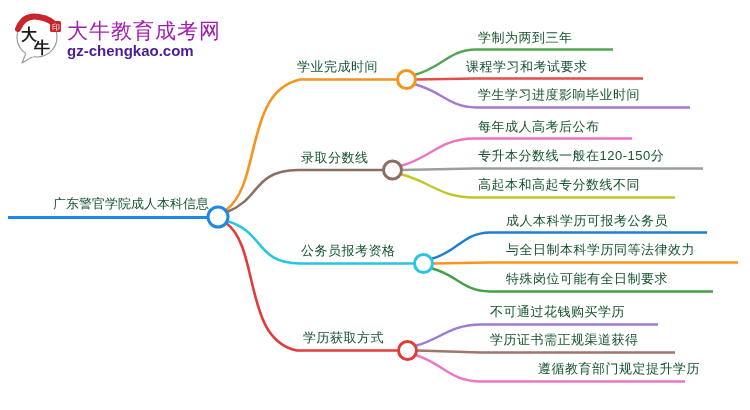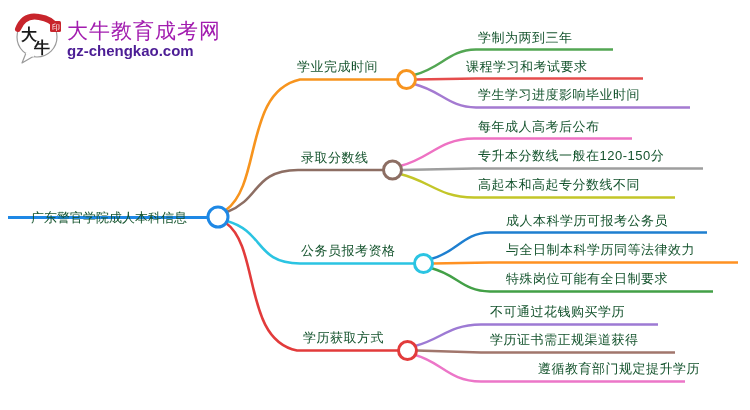--- a/index.html
+++ b/index.html
@@ -109,21 +109,21 @@
       <path d="M 415 355 C 442 362 448 381 481 381.5 L 685 381.5" stroke="#ec76c8"></path>
     </g>
 
     <circle cx="218" cy="217" r="10" fill="#ffffff" stroke="#1e88e5" stroke-width="3"></circle>
     <circle cx="406.5" cy="79.5" r="9" fill="#ffffff" stroke="#f7941e" stroke-width="3"></circle>
     <circle cx="392.5" cy="170" r="9" fill="#ffffff" stroke="#8d6e63" stroke-width="3"></circle>
     <circle cx="423.5" cy="263.5" r="9" fill="#ffffff" stroke="#2bc4e2" stroke-width="3"></circle>
     <circle cx="407.5" cy="350.5" r="9" fill="#ffffff" stroke="#e23b3b" stroke-width="3"></circle>
   </svg>
 
-  <div class="label root-label" style="left:9px; top:207px;">广东警官学院成人本科信息</div>
+  <div class="label root-label" style="left:9px; top:193px;text-align:right;">广东警官学院成人本科信息</div>
 
   <div class="label" style="left:297px; top:56px;">学业完成时间</div>
   <div class="label" style="left:478px; top:27px;">学制为两到三年</div>
   <div class="label" style="left:466px; top:56px;">课程学习和考试要求</div>
   <div class="label" style="left:478px; top:84px;">学生学习进度影响毕业时间</div>
 
   <div class="label" style="left:301px; top:147px;">录取分数线</div>
   <div class="label" style="left:478px; top:116px;">每年成人高考后公布</div>
   <div class="label" style="left:478px; top:145px;">专升本分数线一般在120-150分</div>
   <div class="label" style="left:478px; top:174px;">高起本和高起专分数线不同</div>

